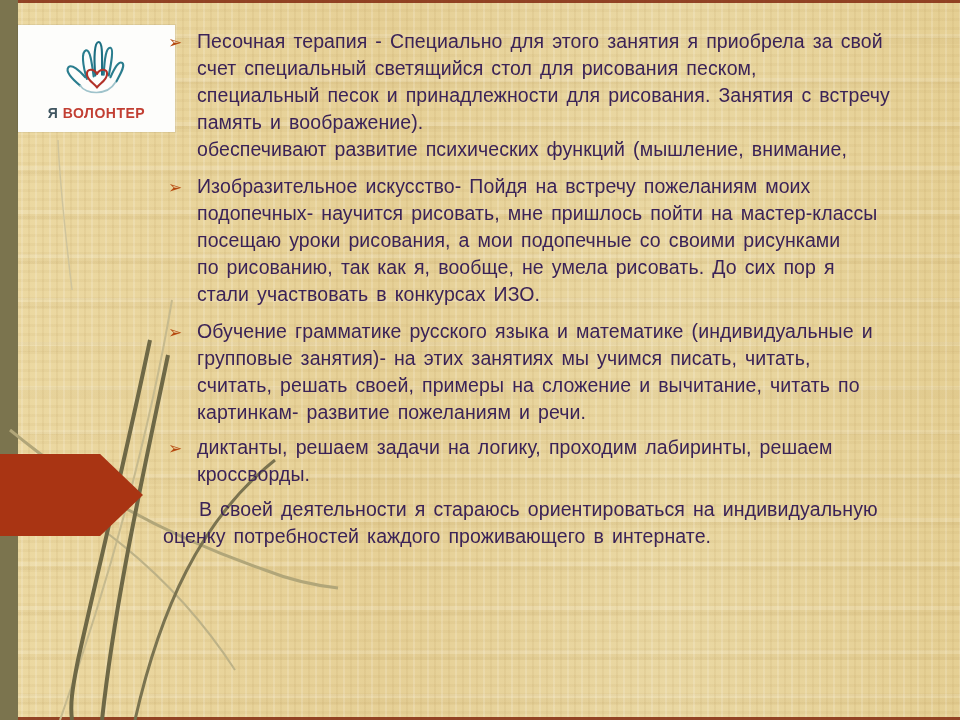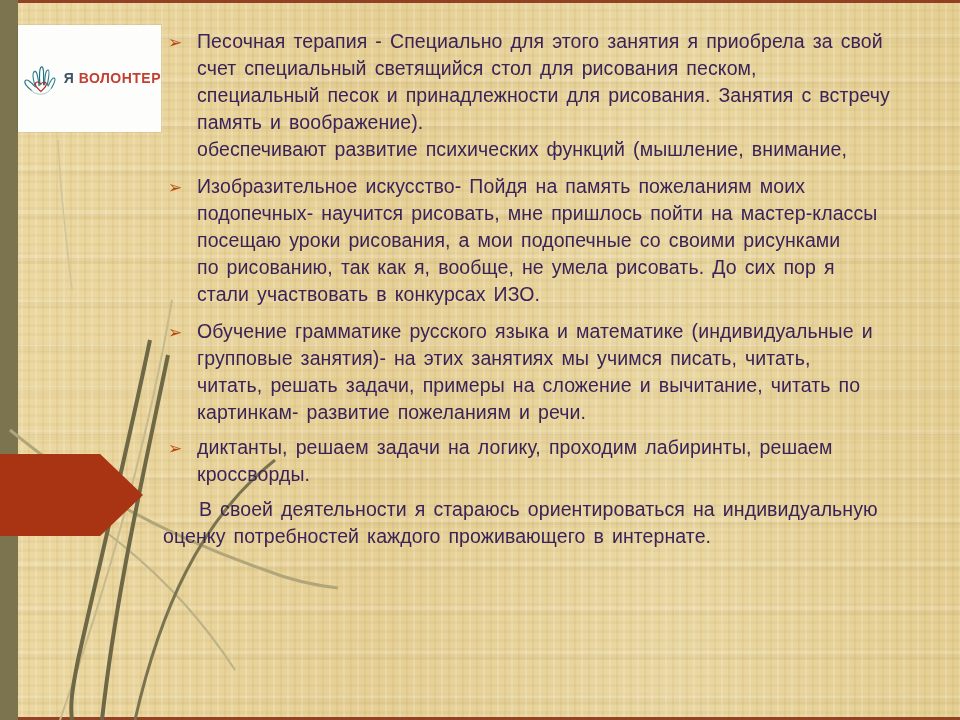--- a/index.html
+++ b/index.html
@@ -15,22 +15,22 @@
   }
   .olive-band{position:absolute;left:0;top:0;width:18px;height:720px;background:#7b744e;}
   .edge-line{position:absolute;left:18px;right:0;height:3px;background:#82290f;opacity:.85;}
   .edge-line.top{top:0;} .edge-line.bottom{bottom:0;}
   .grass{position:absolute;left:0;top:130px;width:340px;height:590px;pointer-events:none;}
   .arrow{
     position:absolute;left:0;top:454px;width:143px;height:82px;background:#a93413;
     clip-path:polygon(0 0,70% 0,100% 50%,70% 100%,0 100%);
   }
   .logo{
-    position:absolute;left:18px;top:25px;width:143px;height:107px;background:#fdfdfb;
-    box-shadow:0 0 0 1px rgba(0,0,0,0.06);display:flex;flex-direction:row;align-items:center;
+    position:absolute;left:18px;top:25px;width:157px;height:107px;background:#fdfdfb;
+    box-shadow:0 0 0 1px rgba(0,0,0,0.06);display:flex;flex-direction:column;align-items:center;
   }
   .logo svg{margin-top:4px;}
   .logo-text{font-size:14px;font-weight:bold;letter-spacing:.5px;margin-top:-2px;white-space:nowrap;}
   .logo-ya{color:#3f5560;} .logo-rest{color:#c23f33;}
   .content{position:absolute;left:168px;top:28px;width:770px;}
   .para{display:flex;margin:0 0 10px 0;}
   .para.tight{margin-bottom:8px;}
   .bullet{
     width:29px;flex:0 0 29px;color:#b5480f;font-size:17px;line-height:27px;
     padding-top:1px;
@@ -86,33 +86,33 @@
           <div class="line">Песочная терапия - Специально  для  этого занятия  я приобрела  за свой</div>
           <div class="line">счет специальный  светящийся  стол для  рисования  песком,</div>
           <div class="line">специальный  песок  и принадлежности  для  рисования.  Занятия с встречу</div>
           <div class="line">память  и воображение).</div>
           <div class="line">обеспечивают  развитие психических  функций  (мышление,  внимание,</div>
         </div>
       </div>
       <div class="para">
         <span class="bullet">➢</span>
         <div class="lines">
-          <div class="line">Изобразительное  искусство- Пойдя  на  память  пожеланиям   моих</div>
+          <div class="line">Изобразительное  искусство- Пойдя  на  встречу  пожеланиям   моих</div>
           <div class="line">подопечных-  научится рисовать, мне пришлось  пойти  на мастер-классы</div>
           <div class="line">посещаю  уроки  рисования,  а мои  подопечные  со своими   рисунками</div>
           <div class="line">по рисованию,  так как я,  вообще,  не  умела рисовать.  До сих  пор  я</div>
           <div class="line">стали  участвовать в конкурсах  ИЗО.</div>
         </div>
       </div>
       <div class="para tight">
         <span class="bullet">➢</span>
         <div class="lines">
           <div class="line">Обучение  грамматике  русского языка  и  математике  (индивидуальные  и</div>
           <div class="line">групповые  занятия)-  на этих  занятиях  мы  учимся  писать,  читать,</div>
-          <div class="line">читать,  решать  задачи,  примеры  на  сложение  и  вычитание,  читать по</div>
+          <div class="line">считать,  решать  своей,  примеры  на  сложение  и  вычитание,  читать по</div>
           <div class="line">картинкам-  развитие  пожеланиям  и  речи.</div>
         </div>
       </div>
       <div class="para tight">
         <span class="bullet">➢</span>
         <div class="lines">
           <div class="line">диктанты,  решаем  задачи  на логику,  проходим  лабиринты,   решаем</div>
           <div class="line">кроссворды.</div>
         </div>
       </div>

